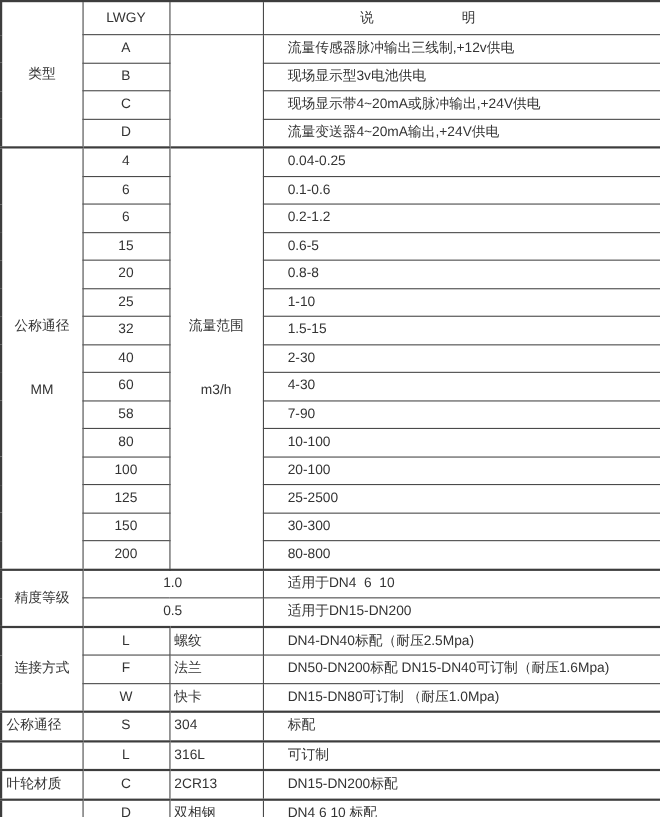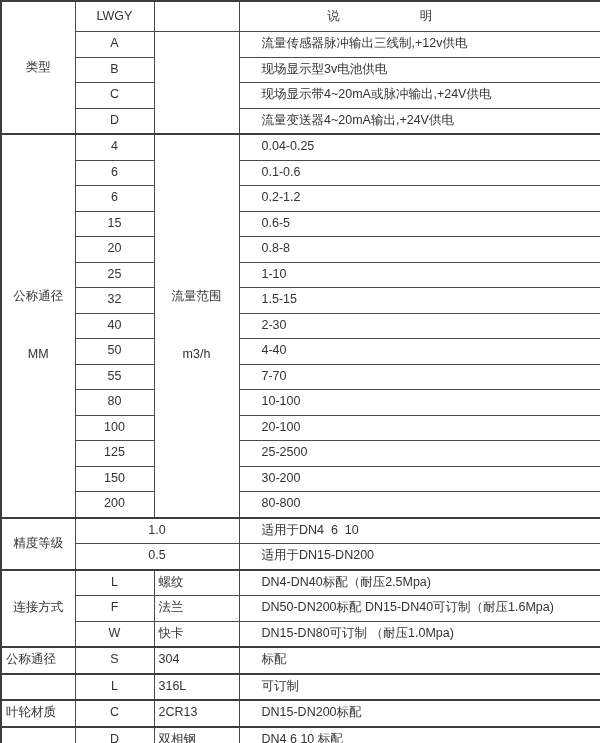--- a/index.html
+++ b/index.html
@@ -100,42 +100,42 @@
   </tr>
   <tr>
     <td class="c">32</td>
     <td class="desc">1.5-15</td>
   </tr>
   <tr>
     <td class="c">40</td>
     <td class="desc">2-30</td>
   </tr>
   <tr>
-    <td class="c">50</td>
-    <td class="desc">4-40</td>
+    <td class="c">60</td>
+    <td class="desc">4-30</td>
   </tr>
   <tr>
-    <td class="c">55</td>
-    <td class="desc">7-70</td>
+    <td class="c">58</td>
+    <td class="desc">7-90</td>
   </tr>
   <tr>
     <td class="c">80</td>
     <td class="desc">10-100</td>
   </tr>
   <tr>
     <td class="c">100</td>
     <td class="desc">20-100</td>
   </tr>
   <tr>
     <td class="c">125</td>
     <td class="desc">25-2500</td>
   </tr>
   <tr>
     <td class="c">150</td>
-    <td class="desc">30-200</td>
+    <td class="desc">30-300</td>
   </tr>
   <tr>
     <td class="c">200</td>
     <td class="desc">80-800</td>
   </tr>
 
   <tr class="thick">
     <td class="c" rowspan="2">精度等级</td>
     <td class="c" colspan="2">1.0</td>
     <td class="desc">适用于DN4  6  10</td>

